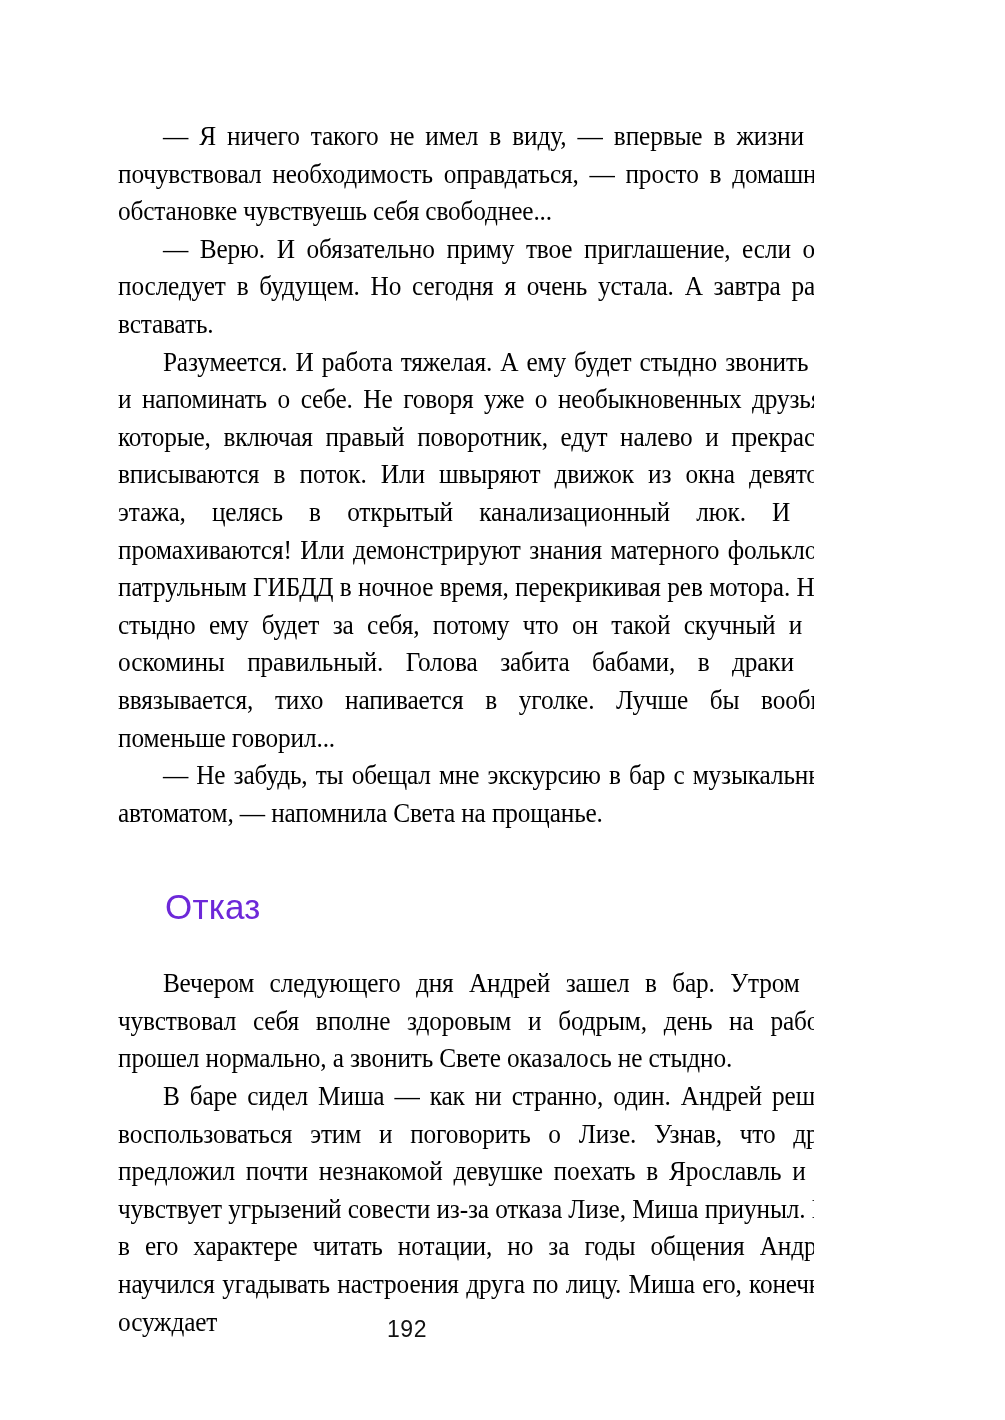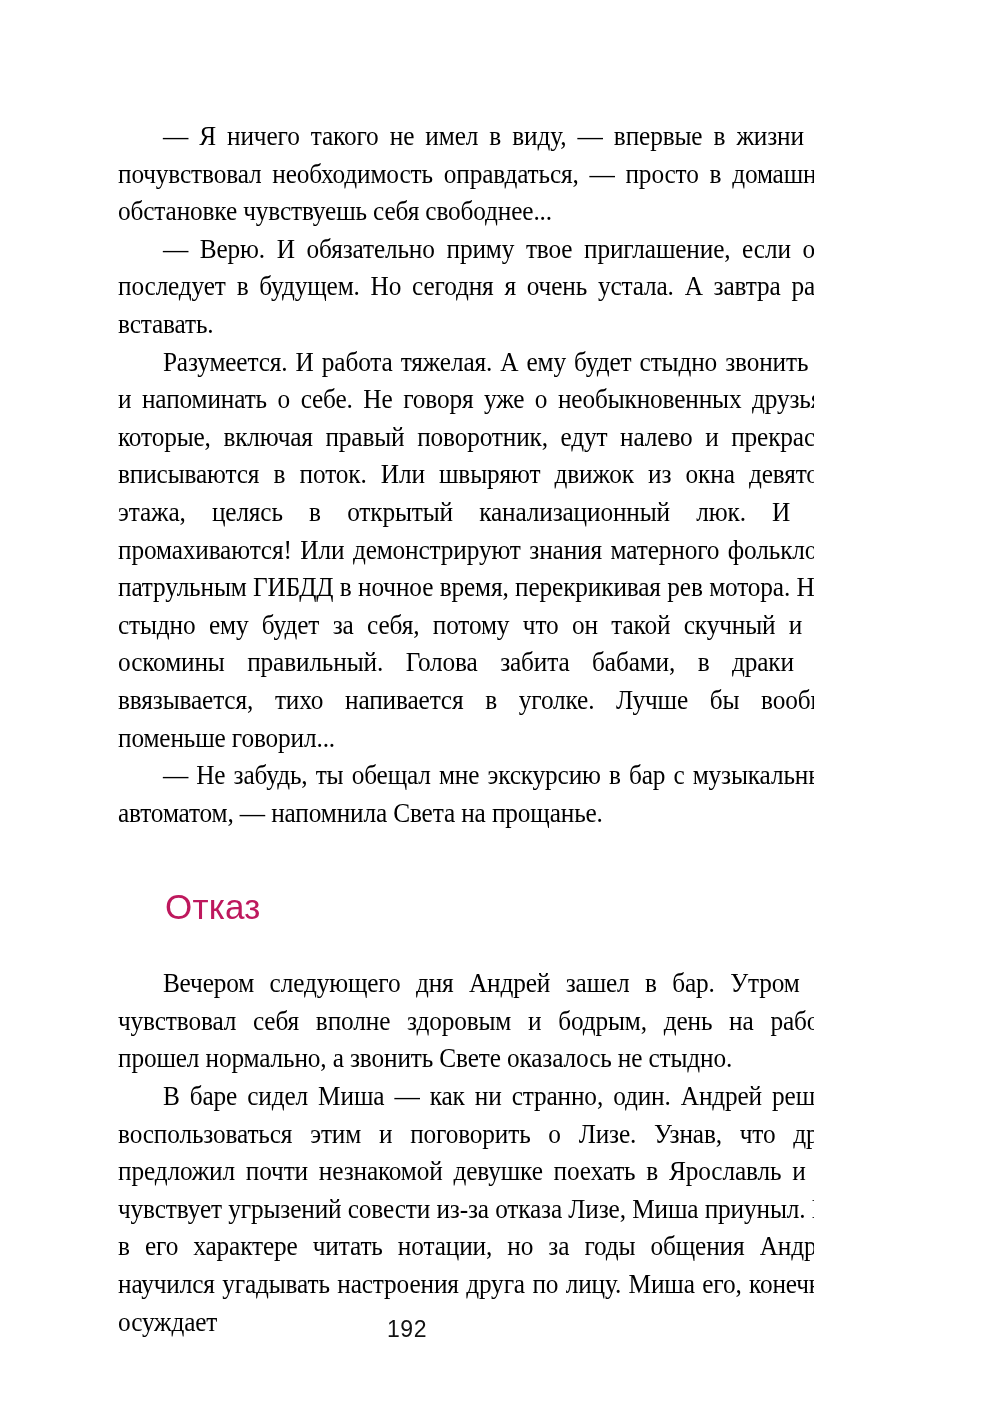--- a/index.html
+++ b/index.html
@@ -46,21 +46,21 @@
     text-align: justify;
   }
 
   
   .section-heading {
     margin: 0;
     font-family: "Liberation Sans", "DejaVu Sans", sans-serif;
     font-size: 35px;
     font-weight: 400;
     line-height: 40px;
-    color: #be185d;
+    color: #6d28d9;
     text-indent: 0;
     letter-spacing: 0.2px;
   }
 
   .heading-block {
     padding-top: 55px;
     padding-bottom: 38px;
     padding-left: 47px;
   }
 

